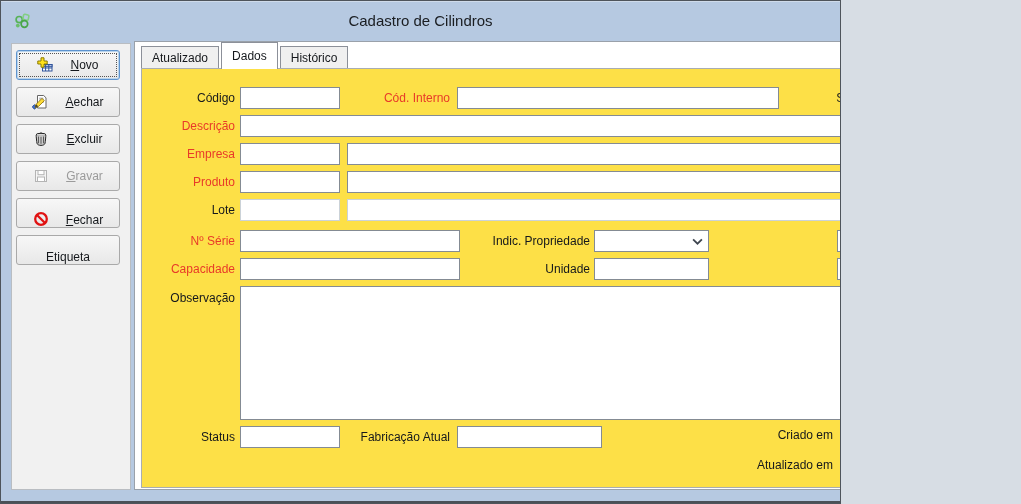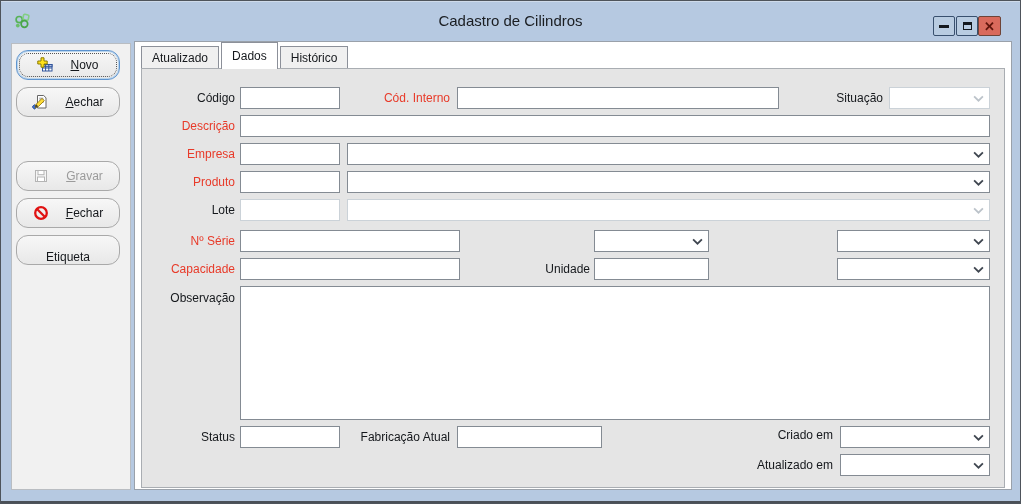--- a/index.html
+++ b/index.html
@@ -1,53 +1,53 @@
 <!DOCTYPE html>
 <html><head>
 <meta charset="utf-8">
 <style>
   html,body{margin:0;padding:0;background:#d7dde4;font-family:"Liberation Sans",sans-serif;}
-  .window{position:relative;width:1021px;height:504px;box-sizing:border-box;
+  .window{position:relative;width:841px;height:504px;box-sizing:border-box;
     background:#b6c9e1;border:1px solid #4e545b;overflow:hidden;
     box-shadow:inset 0 -2px 0 #4a5057, inset 0 1px 0 #cfdbea;}
   
   .titlebar{position:absolute;left:0;top:0;width:100%;height:40px;}
   .title{position:absolute;left:0;top:0;width:100%;height:38px;line-height:40px;
     text-align:center;font-size:15px;color:#1a1d21;}
   .applogo{position:absolute;left:12px;top:10px;width:20px;height:20px;}
   .wbtn{position:absolute;top:15px;width:22px;height:20px;box-sizing:border-box;
     border:1px solid #39506e;border-radius:2px;background:#b9cce1;
     display:flex;align-items:center;justify-content:center;cursor:default;}
   .wbtn.min{left:932px;} .wbtn.max{left:955px;}
   .wbtn.close{left:977px;width:23px;background:#d96a5c;border-color:#6e4438;}
   .glyph-bar{width:10px;height:3px;background:#14181d;}
   .glyph-box{width:9px;height:8px;box-sizing:border-box;border:1px solid #14181d;border-top-width:3px;background:transparent;}
   .glyph-x{font-size:13px;font-weight:bold;color:#5f140b;line-height:1;}
   
   .sidebar{position:absolute;left:10px;top:42px;width:120px;height:447px;box-sizing:border-box;
     background:#f1f1f1;border:1px solid #b9bdc2;}
   .sbtn{position:absolute;left:4px;width:104px;height:30px;box-sizing:border-box;
-    border:1px solid #a9a9a9;border-radius:12px;background:linear-gradient(#f7f7f7,#e8e8e8);
+    border:1px solid #a9a9a9;border-radius:3px;background:linear-gradient(#f7f7f7,#e8e8e8);
     display:flex;align-items:center;justify-content:center;gap:17px;
     font-size:12px;color:#15181c;cursor:default;}
   .sbtn .icon{width:16px;height:16px;flex:0 0 auto;}
   .sbtn.focused{border-color:#5e94cf;box-shadow:0 0 0 1px #b9d4ec inset;
     outline:1px dotted #555;outline-offset:-4px;}
   .sbtn.disabled{color:#9b9b9b;}
   .sbtn u{text-decoration:underline;}
   
   .main{position:absolute;left:133px;top:40px;width:878px;height:449px;box-sizing:border-box;
     background:#ffffff;border:1px solid #9aa1aa;}
   .tabs{position:absolute;left:6px;top:0;height:27px;display:flex;align-items:flex-end;}
   .tab{box-sizing:border-box;height:23px;margin-right:2px;padding:0 10px;
     background:#f0f0f0;border:1px solid #8c9099;border-bottom:none;
     font-size:12px;color:#15181c;line-height:22px;cursor:default;}
   .tab.active{height:27px;background:#fff;position:relative;z-index:2;line-height:26px;}
   .page{position:absolute;left:6px;top:26px;width:864px;height:420px;box-sizing:border-box;
-    background:#e5e5e5;border:1px solid #a9adb2;}
+    background:#fde047;border:1px solid #a9adb2;}
   
   .lbl{position:absolute;height:22px;line-height:22px;font-size:12px;color:#15181c;text-align:right;}
   .lbl.req{color:#e83a29;}
   .txt{position:absolute;box-sizing:border-box;height:22px;border:1px solid #848b93;
     background:#fff;font:12px "Liberation Sans",sans-serif;padding:0 4px;color:#15181c;outline:none;}
   .txt.disabled{border-color:#cbd2d8;}
   .combo{position:absolute;box-sizing:border-box;height:22px;border:1px solid #848b93;
     background:#fff;display:flex;align-items:center;color:#3f4650;font-size:12px;
     padding:0 5px 0 4px;cursor:default;}
   .combo .val{flex:1 1 auto;}
@@ -102,33 +102,44 @@
           <path d="M5.5 1.5h6.2l2.3 2.3v10.2h-8.5z" fill="#fff" stroke="#666"></path>
           <path d="M7.2 4.2h4.2 M7.2 6h4.8 M9.5 8h2.5" stroke="#9a9a9a" fill="none"></path>
           <rect x="0.8" y="11.2" width="3.4" height="3.4" rx="0.6" fill="#3b6fd4" stroke="#1d3f86" stroke-width="0.7" transform="rotate(-40 2.5 12.9)"></rect>
           <path d="M3 13.4l1.1-3.1 5.9-5.9 2.3 2.3-5.9 5.9z" fill="#fddc3a" stroke="#8a6d00" stroke-width="0.8"></path>
           <path d="M3 13.4l1.1-3.1 2 2z" fill="#3c3c3c"></path>
         </svg>
       </span>
       <span><span></span><u>A</u><span>echar</span></span>
     </div>
 
+    <div class="sbtn" style="top:80px;">
+      <span class="icon">
+        <svg viewBox="0 0 16 16" width="16" height="16">
+          <path d="M6.4 2.8c0-1 3.2-1 3.2 0" fill="none" stroke="#222" stroke-width="1"></path>
+          <ellipse cx="8" cy="3.8" rx="5" ry="1.5" fill="#d8d8d8" stroke="#222"></ellipse>
+          <path d="M3.1 4.2c.1 1 .5 6.4.9 8.1.3 1.3 1.9 2.1 4 2.1s3.7-.8 4-2.1c.4-1.7.8-7.1.9-8.1" fill="#c9c9c9" stroke="#222"></path>
+          <path d="M5.5 5.5v6.8 M8 5.8v7 M10.5 5.5v6.8" stroke="#5a5a5a" fill="none"></path>
+        </svg>
+      </span>
+      <span><span></span><u>E</u><span>xcluir</span></span>
+    </div>
 
     <div class="sbtn disabled" style="top:117px;">
       <span class="icon">
         <svg viewBox="0 0 16 16" width="16" height="16">
           <rect x="2.5" y="2.5" width="11" height="11" fill="#f6f6f6" stroke="#b4b4b4"></rect>
           <rect x="5" y="2.5" width="6" height="4.2" fill="#fff" stroke="#b4b4b4"></rect>
           <rect x="4.5" y="9" width="7" height="4.5" fill="#fff" stroke="#b4b4b4"></rect>
         </svg>
       </span>
       <span><span></span><u>G</u><span>ravar</span></span>
     </div>
 
-    <div class="sbtn" style="top:154px;">
+    <div class="sbtn" style="top:154px;align-items:flex-end;">
       <span class="icon">
         <svg viewBox="0 0 16 16" width="16" height="16">
           <circle cx="8" cy="8" r="5.8" fill="none" stroke="#e01212" stroke-width="2.3"></circle>
           <line x1="4" y1="4" x2="12" y2="12" stroke="#e01212" stroke-width="2.3"></line>
         </svg>
       </span>
       <span><span></span><u>F</u><span>echar</span></span>
     </div>
 
     <div class="sbtn" style="top:191px;align-items:flex-end;">
@@ -183,20 +194,21 @@
       <input class="txt disabled" style="left: 98px; top: 130px; width: 100px;" value="">
       <div class="combo disabled" style="left:205px;top:130px;width:643px;">
         <span class="val"></span>
         <svg class="chev" viewBox="0 0 10 6">
             <path d="M1 1l4 4 4-4" fill="none" stroke="currentColor" stroke-width="1.6"></path>
           </svg>
       </div>
 
       <div class="lbl req" style="left:0;top:161px;width:93px;">Nº Série</div>
       <input class="txt" style="left: 98px; top: 161px; width: 220px;" value="">
+      <div class="lbl" style="left:300px;top:161px;width:148px;">Indic. Propriedade</div>
       <div class="combo" style="left:452px;top:161px;width:115px;">
         <span class="val"></span>
         <svg class="chev" viewBox="0 0 10 6">
             <path d="M1 1l4 4 4-4" fill="none" stroke="currentColor" stroke-width="1.6"></path>
           </svg>
       </div>
       <div class="combo" style="left:695px;top:161px;width:153px;">
         <span class="val"></span>
         <svg class="chev" viewBox="0 0 10 6">
             <path d="M1 1l4 4 4-4" fill="none" stroke="currentColor" stroke-width="1.6"></path>

